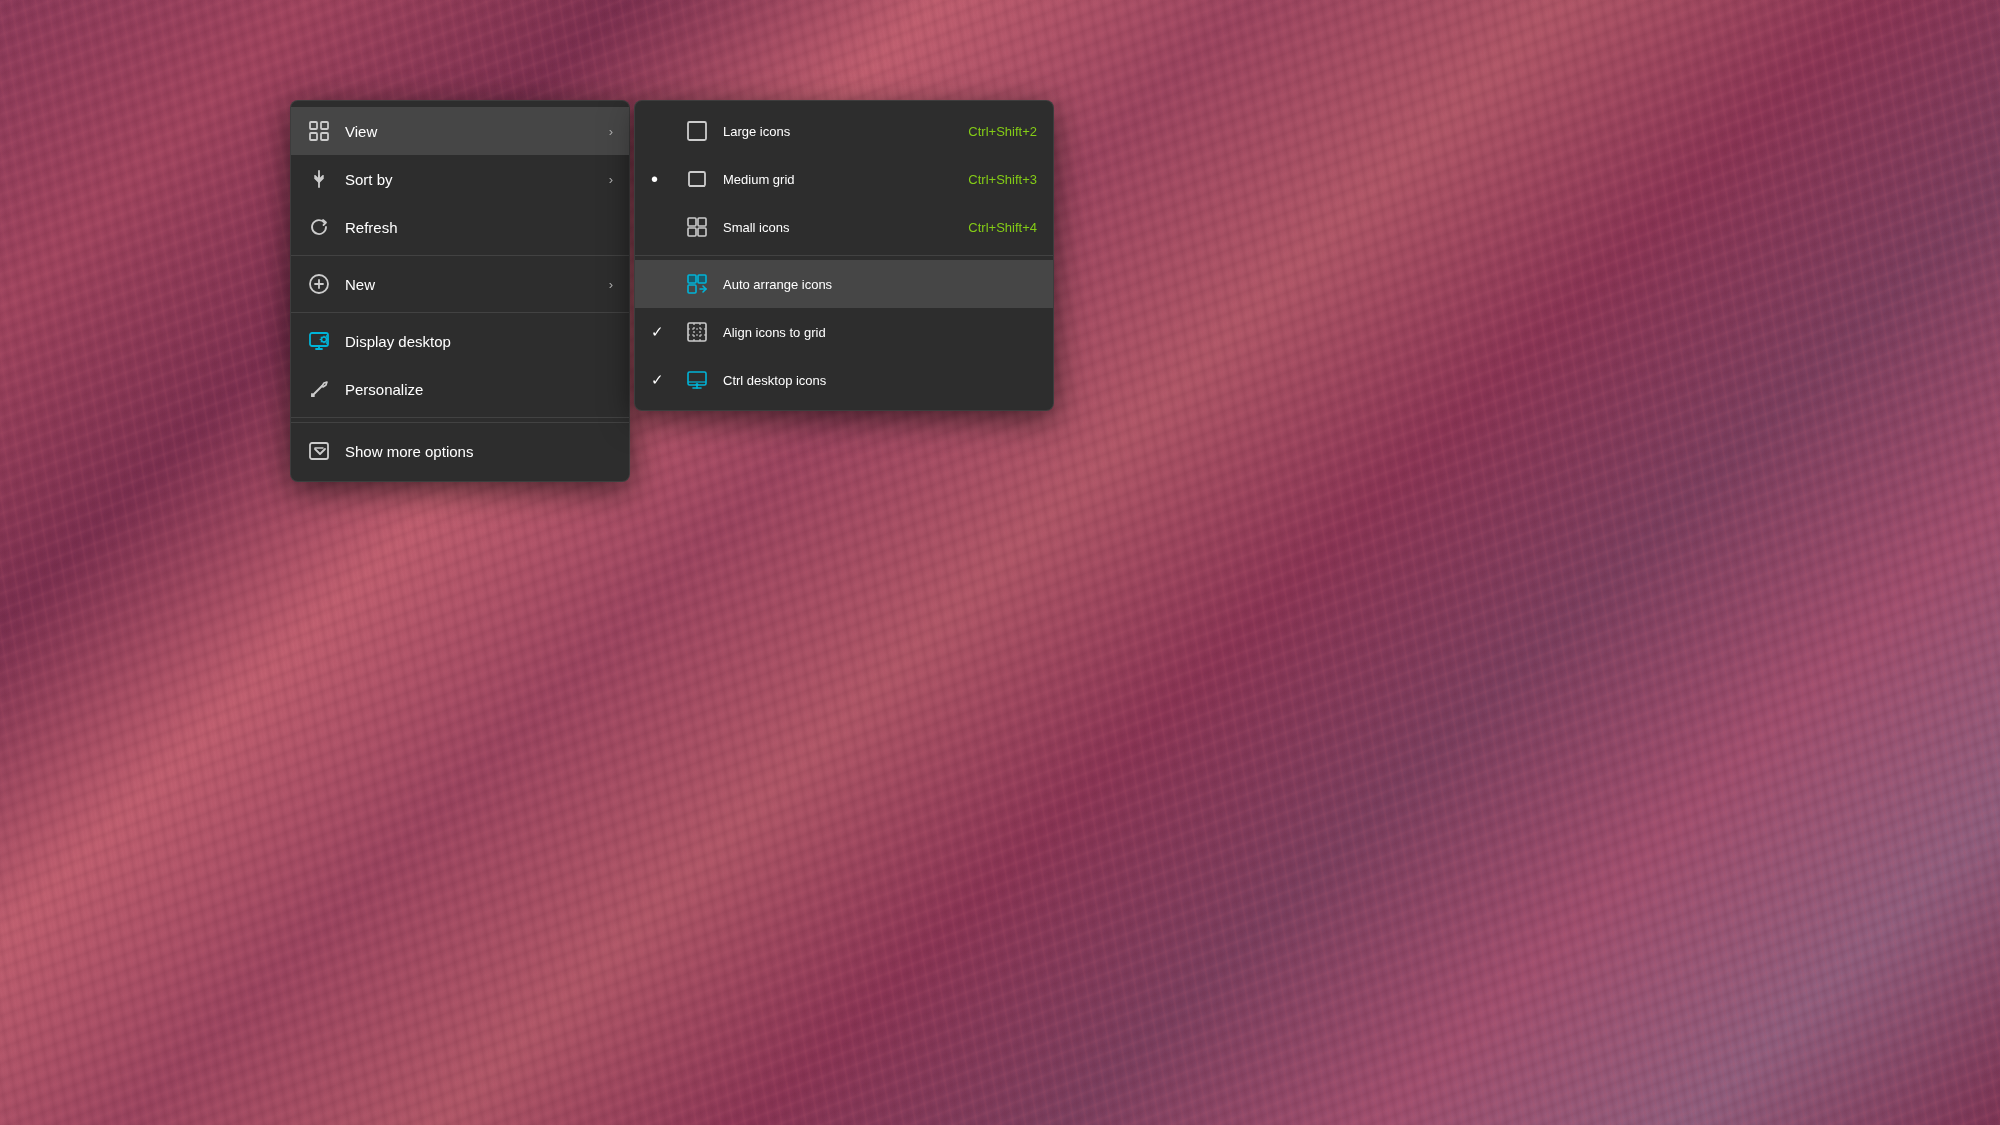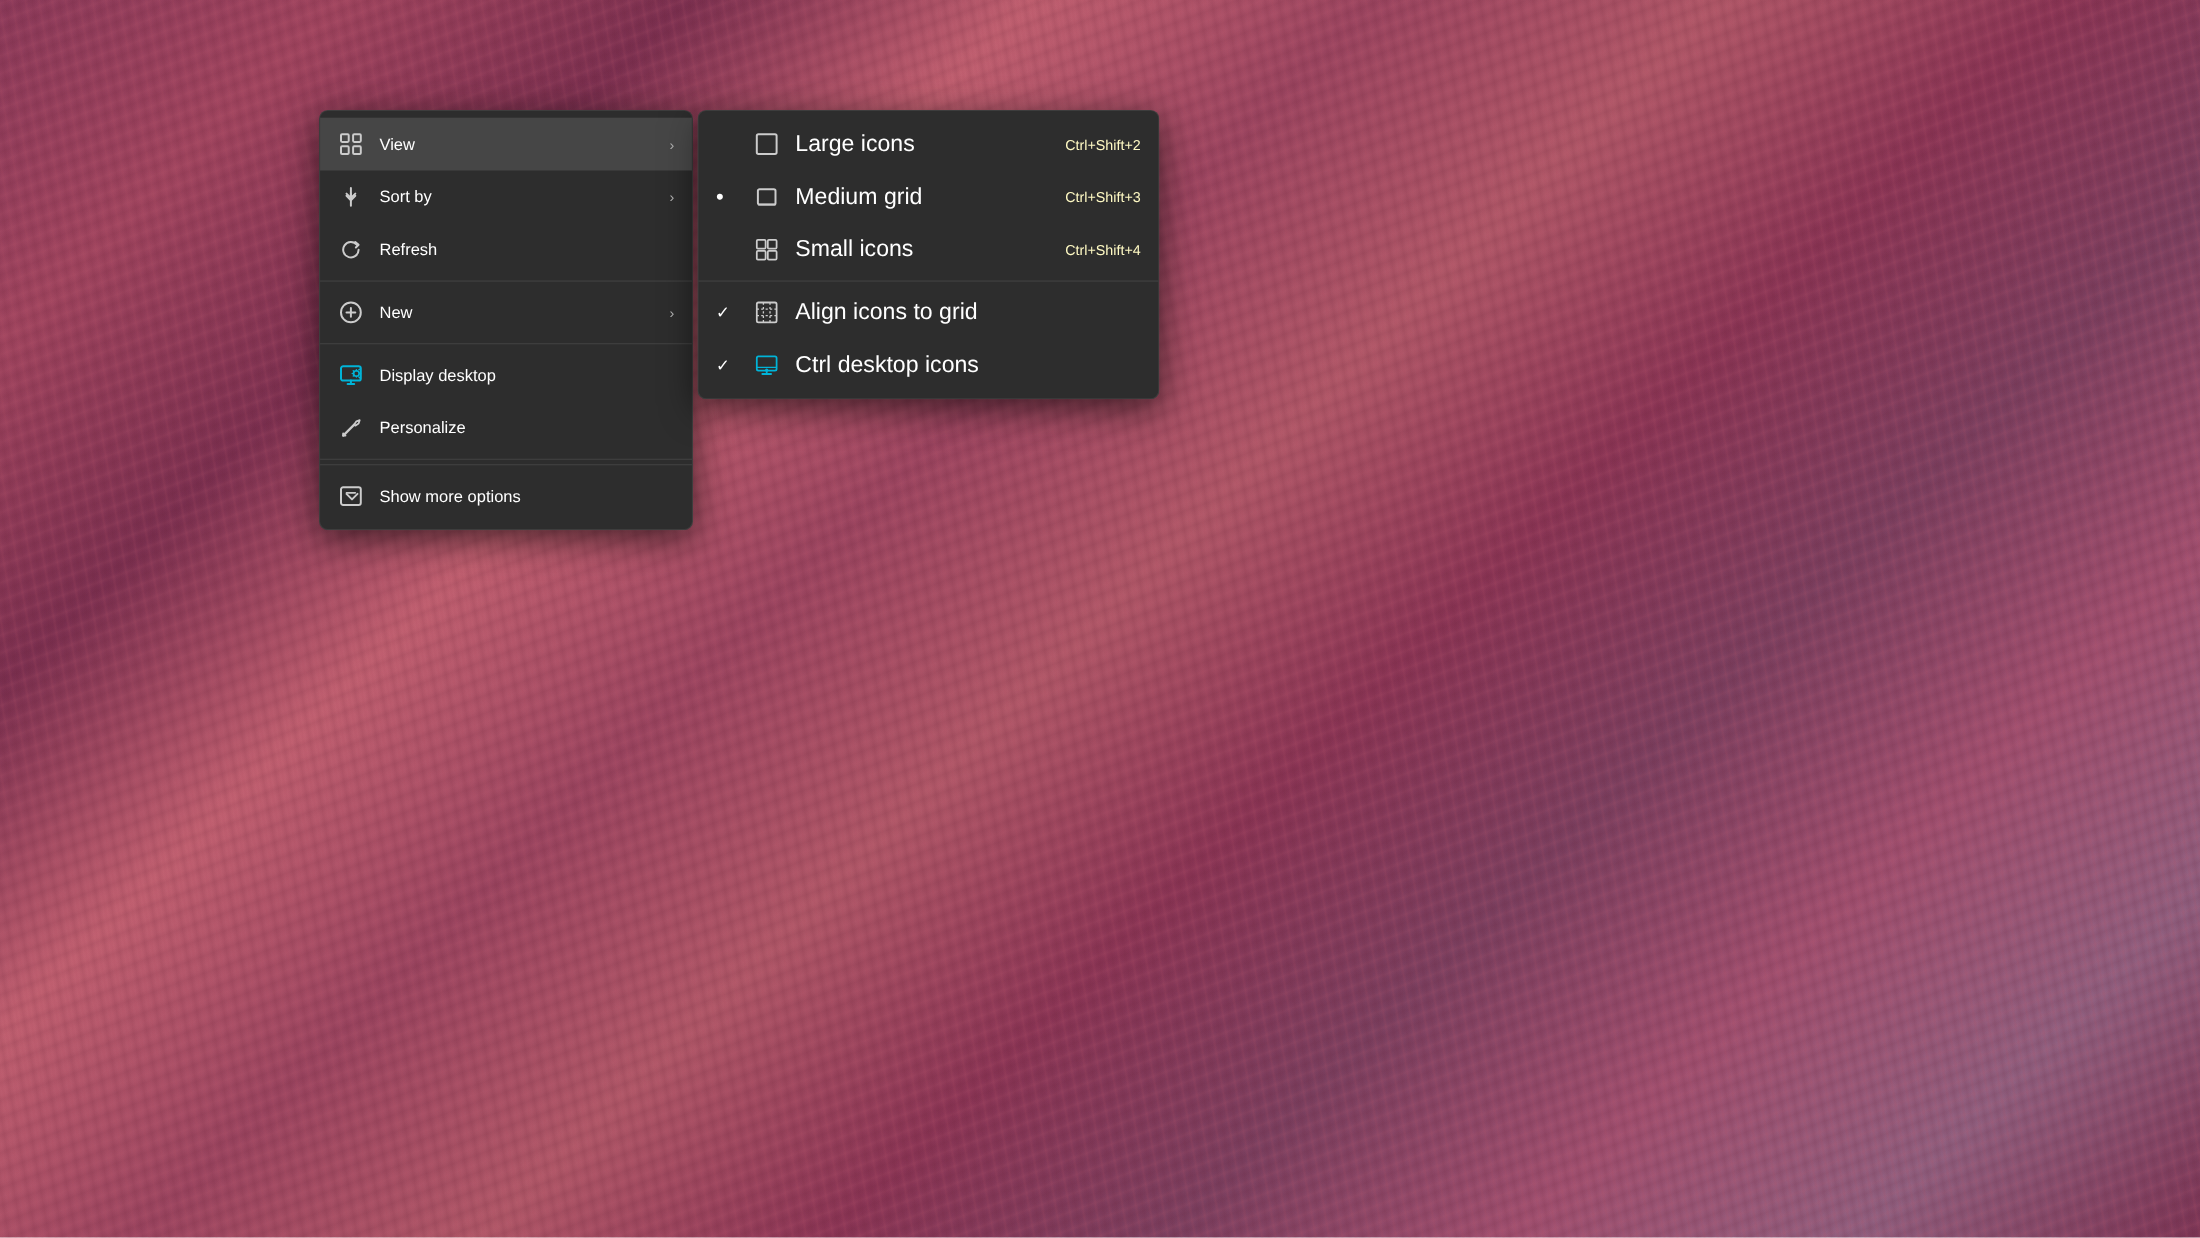--- a/index.html
+++ b/index.html
@@ -164,25 +164,25 @@
       height: 24px;
       display: flex;
       align-items: center;
       justify-content: center;
       flex-shrink: 0;
       color: #cccccc;
     }
 
     .submenu-item .item-label {
       flex: 1;
-      font-size: 21px;
+      font-size: 13px;
     }
 
     .submenu-item .shortcut {
-      color: #fef9c3;
+      color: #84cc16;
       font-size: 13px;
       margin-left: auto;
     }
 
     .submenu-divider {
       height: 1px;
       background: rgba(255,255,255,0.1);
       margin: 4px 0;
     }
 
@@ -328,20 +328,33 @@
             <rect x="2" y="12" width="8" height="8" rx="1" stroke="#cccccc" stroke-width="1.6" fill="none"></rect>
             <rect x="12" y="12" width="8" height="8" rx="1" stroke="#cccccc" stroke-width="1.6" fill="none"></rect>
           </svg>
         </span>
         <span class="item-label">Small icons</span>
         <span class="shortcut">Ctrl+Shift+4</span>
       </div>
 
       <div class="submenu-divider"></div>
 
+      <div class="submenu-item highlighted">
+        <span class="check-mark">&nbsp;</span>
+        <span class="item-icon">
+          <svg width="22" height="22" viewBox="0 0 22 22" fill="none">
+            <rect x="2" y="2" width="8" height="8" rx="1" stroke="#00b4d8" stroke-width="1.6" fill="#1a5a6a"></rect>
+            <rect x="12" y="2" width="8" height="8" rx="1" stroke="#00b4d8" stroke-width="1.6" fill="#1a5a6a"></rect>
+            <rect x="2" y="12" width="8" height="8" rx="1" stroke="#00b4d8" stroke-width="1.6" fill="none"></rect>
+            <line x1="14" y1="16" x2="20" y2="16" stroke="#00b4d8" stroke-width="1.6" stroke-linecap="round"></line>
+            <polyline points="17,13 20,16 17,19" stroke="#00b4d8" stroke-width="1.6" fill="none" stroke-linecap="round" stroke-linejoin="round"></polyline>
+          </svg>
+        </span>
+        <span class="item-label">Auto arrange icons</span>
+      </div>
 
       <div class="submenu-item">
         <span class="check-mark">✓</span>
         <span class="item-icon">
           <svg width="22" height="22" viewBox="0 0 22 22" fill="none">
             <rect x="2" y="2" width="18" height="18" rx="1.5" stroke="#cccccc" stroke-width="1.6" fill="none"></rect>
             <line x1="8" y1="2" x2="8" y2="20" stroke="#cccccc" stroke-width="1.2" stroke-dasharray="2,2"></line>
             <line x1="14" y1="2" x2="14" y2="20" stroke="#cccccc" stroke-width="1.2" stroke-dasharray="2,2"></line>
             <line x1="2" y1="8" x2="20" y2="8" stroke="#cccccc" stroke-width="1.2" stroke-dasharray="2,2"></line>
             <line x1="2" y1="14" x2="20" y2="14" stroke="#cccccc" stroke-width="1.2" stroke-dasharray="2,2"></line>

